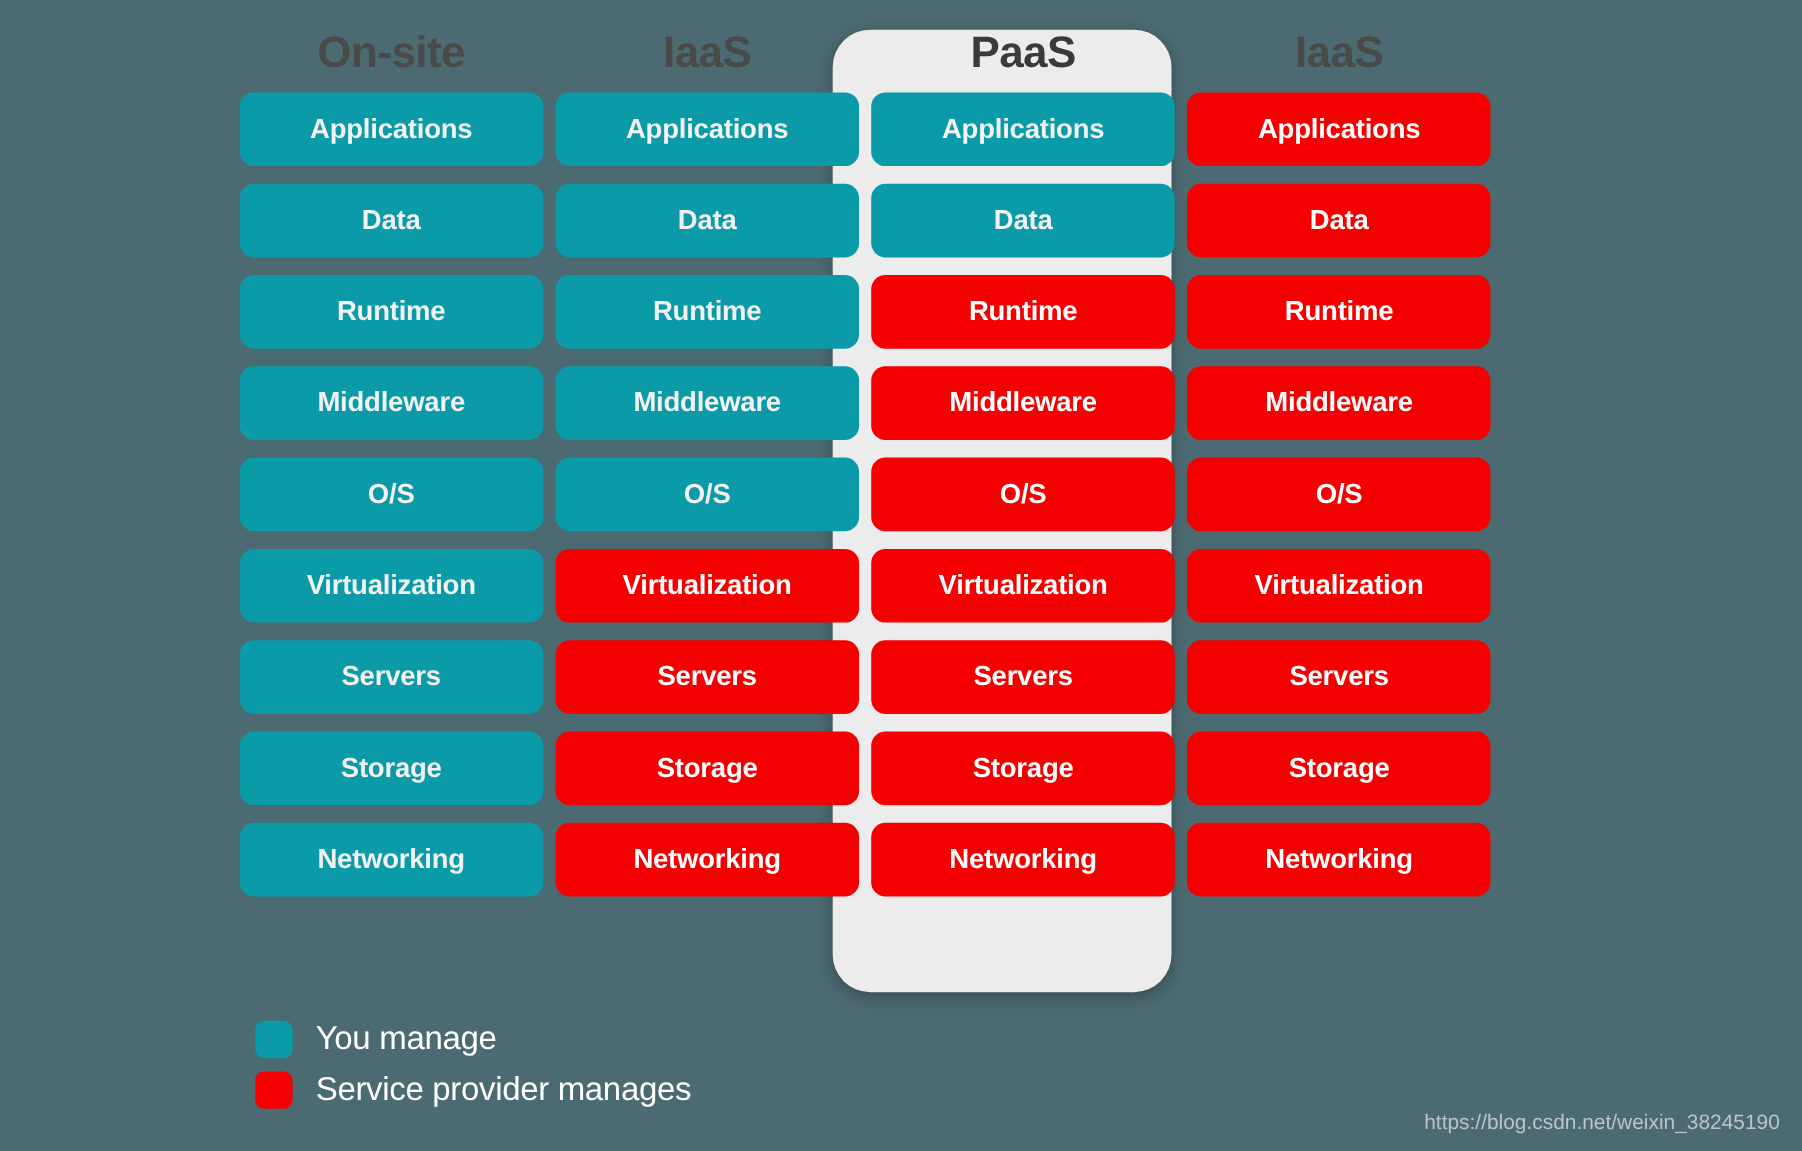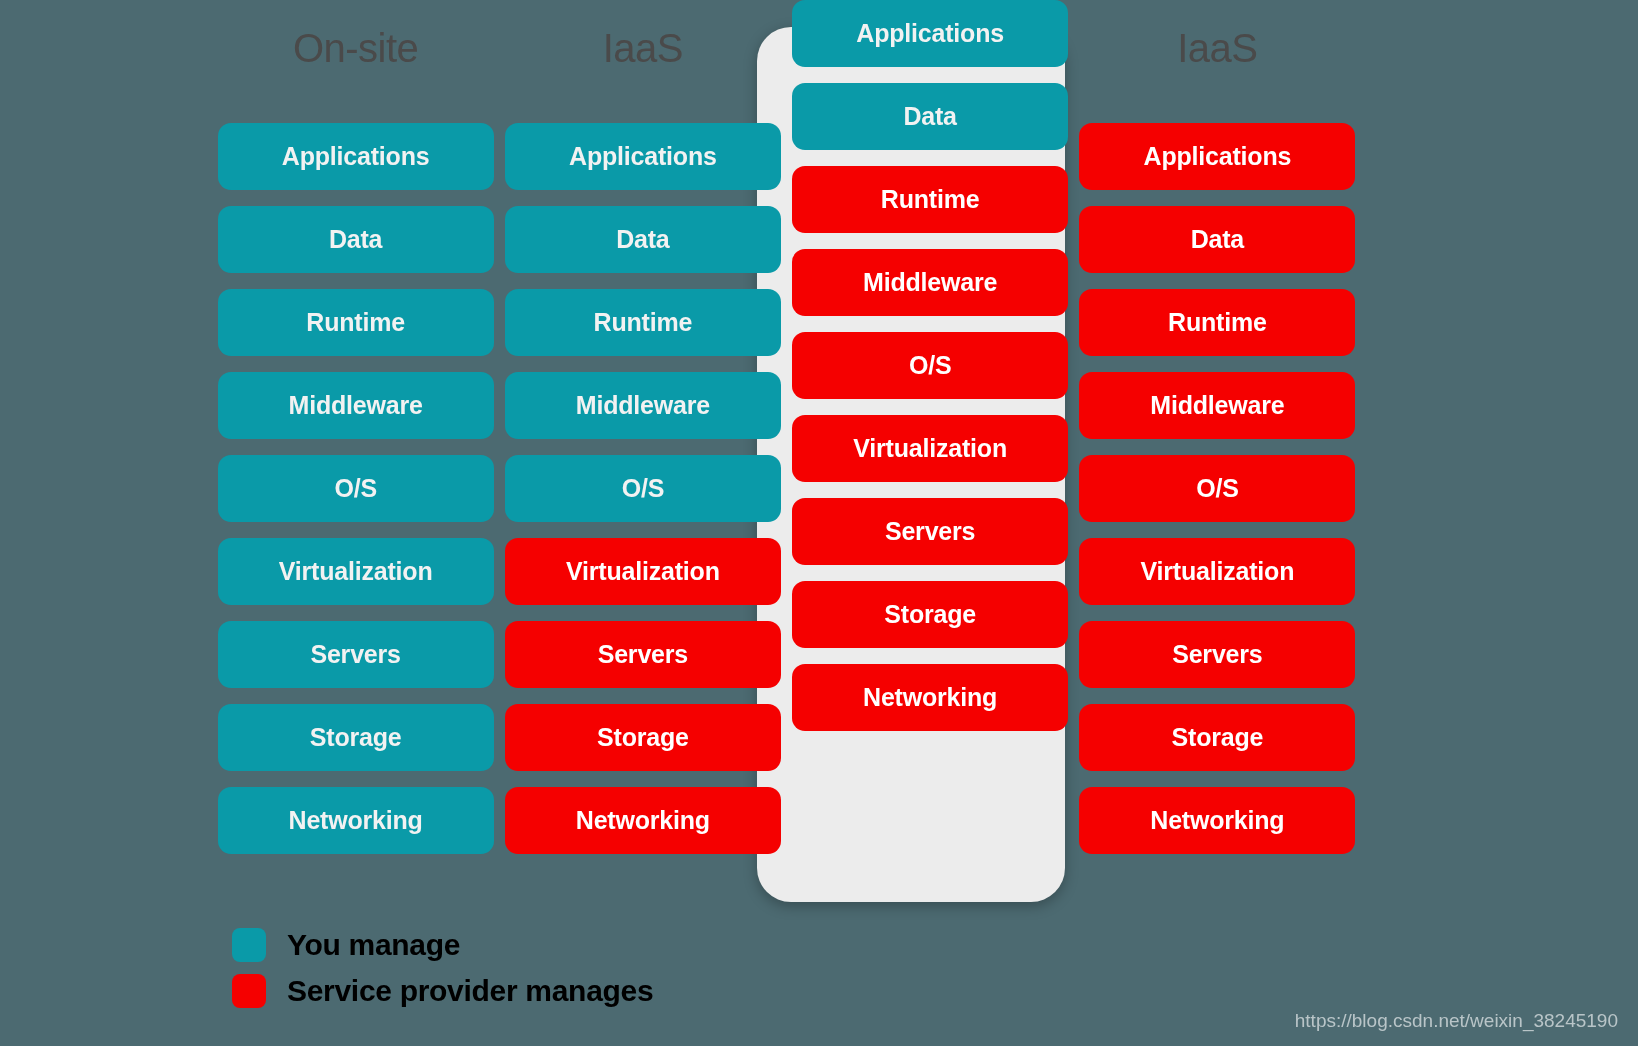--- a/index.html
+++ b/index.html
@@ -47,24 +47,24 @@
   .column {
     flex: 1 1 0;
     display: flex;
     flex-direction: column;
     align-items: center;
     min-width: 0;
   }
 
   .col-header {
     font-size: 40px;
-    font-weight: normal;
+    font-weight: bold;
     letter-spacing: -0.5px;
     color: #4a4a4a;
-    height: 123px;
+    height: 84px;
     line-height: 96px;
     text-align: center;
     white-space: nowrap;
     user-select: none;
   }
   .col-header.on-card { color: #3a3a3a; }
 
   .layers {
     width: 100%;
     display: flex;
@@ -112,22 +112,22 @@
     width: 34px;
     height: 34px;
     border-radius: 8px;
     flex: 0 0 auto;
   }
   .legend-swatch.manage-you      { background: #0a9aa8; }
   .legend-swatch.manage-provider { background: #f50000; }
 
   .legend-label {
     font-size: 30px;
-    font-weight: bold;
-    color: #000000;
+    font-weight: normal;
+    color: #ffffff;
     letter-spacing: -0.3px;
     white-space: nowrap;
     user-select: none;
   }
 
   
   #watermark {
     position: absolute;
     right: 20px;
     bottom: 14px;
@@ -168,20 +168,21 @@
         <div class="pill manage-you">Runtime</div>
         <div class="pill manage-you">Middleware</div>
         <div class="pill manage-you">O/S</div>
         <div class="pill manage-provider">Virtualization</div>
         <div class="pill manage-provider">Servers</div>
         <div class="pill manage-provider">Storage</div>
         <div class="pill manage-provider">Networking</div>
       </div>
     </div>
     <div class="column">
+      <div class="col-header on-card">PaaS</div>
       <div class="layers">
         <div class="pill manage-you">Applications</div>
         <div class="pill manage-you">Data</div>
         <div class="pill manage-provider">Runtime</div>
         <div class="pill manage-provider">Middleware</div>
         <div class="pill manage-provider">O/S</div>
         <div class="pill manage-provider">Virtualization</div>
         <div class="pill manage-provider">Servers</div>
         <div class="pill manage-provider">Storage</div>
         <div class="pill manage-provider">Networking</div>

